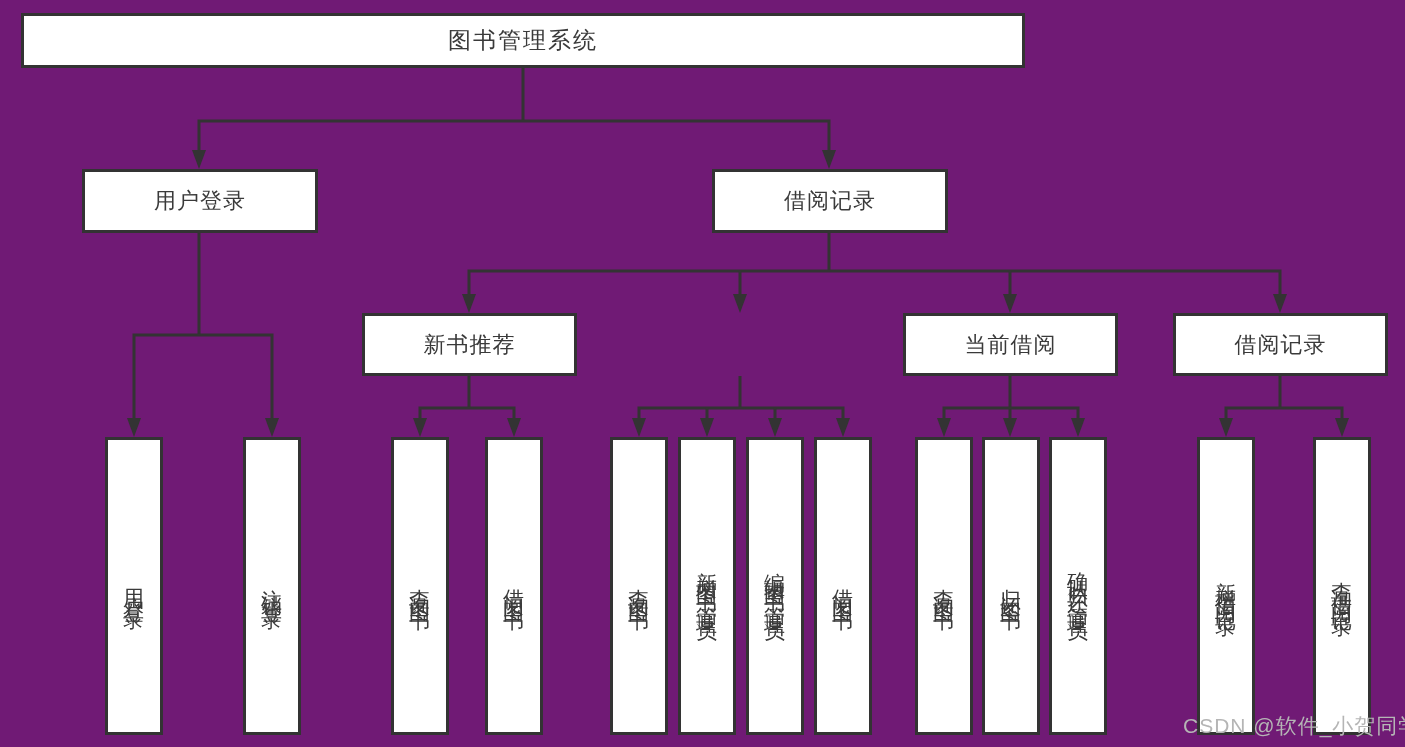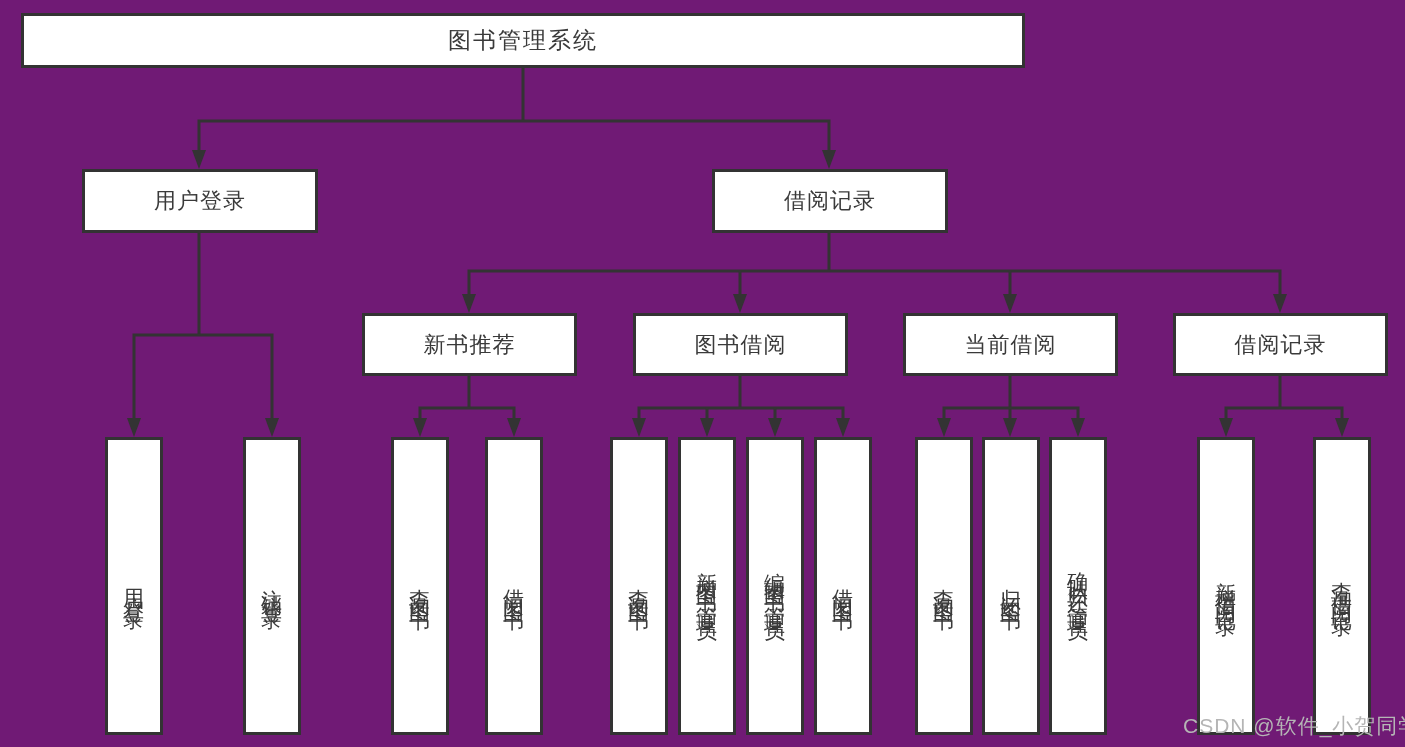--- a/index.html
+++ b/index.html
@@ -122,23 +122,20 @@
   <div class="node h" style="left:82px; top:169px; width:236px; height:64px;">
     <span>用户登录</span>
   </div>
   <div class="node h" style="left:712px; top:169px; width:236px; height:64px;">
     <span>借阅记录</span>
   </div>
 
   <div class="node h" style="left:362px; top:313px; width:215px; height:63px;font-family:Liberation Serif, serif;">
     <span>新书推荐</span>
   </div>
-  <div class="node h" style="left:633px; top:313px; width:215px; height:63px;">
-    <span>图书借阅</span>
-  </div>
   <div class="node h" style="left:903px; top:313px; width:215px; height:63px;">
     <span>当前借阅</span>
   </div>
   <div class="node h" style="left:1173px; top:313px; width:215px; height:63px;">
     <span>借阅记录</span>
   </div>
 
   <div class="node v" style="left:105px; top:437px; width:58px; height:298px;">
     <span>用户登录</span>
   </div>

